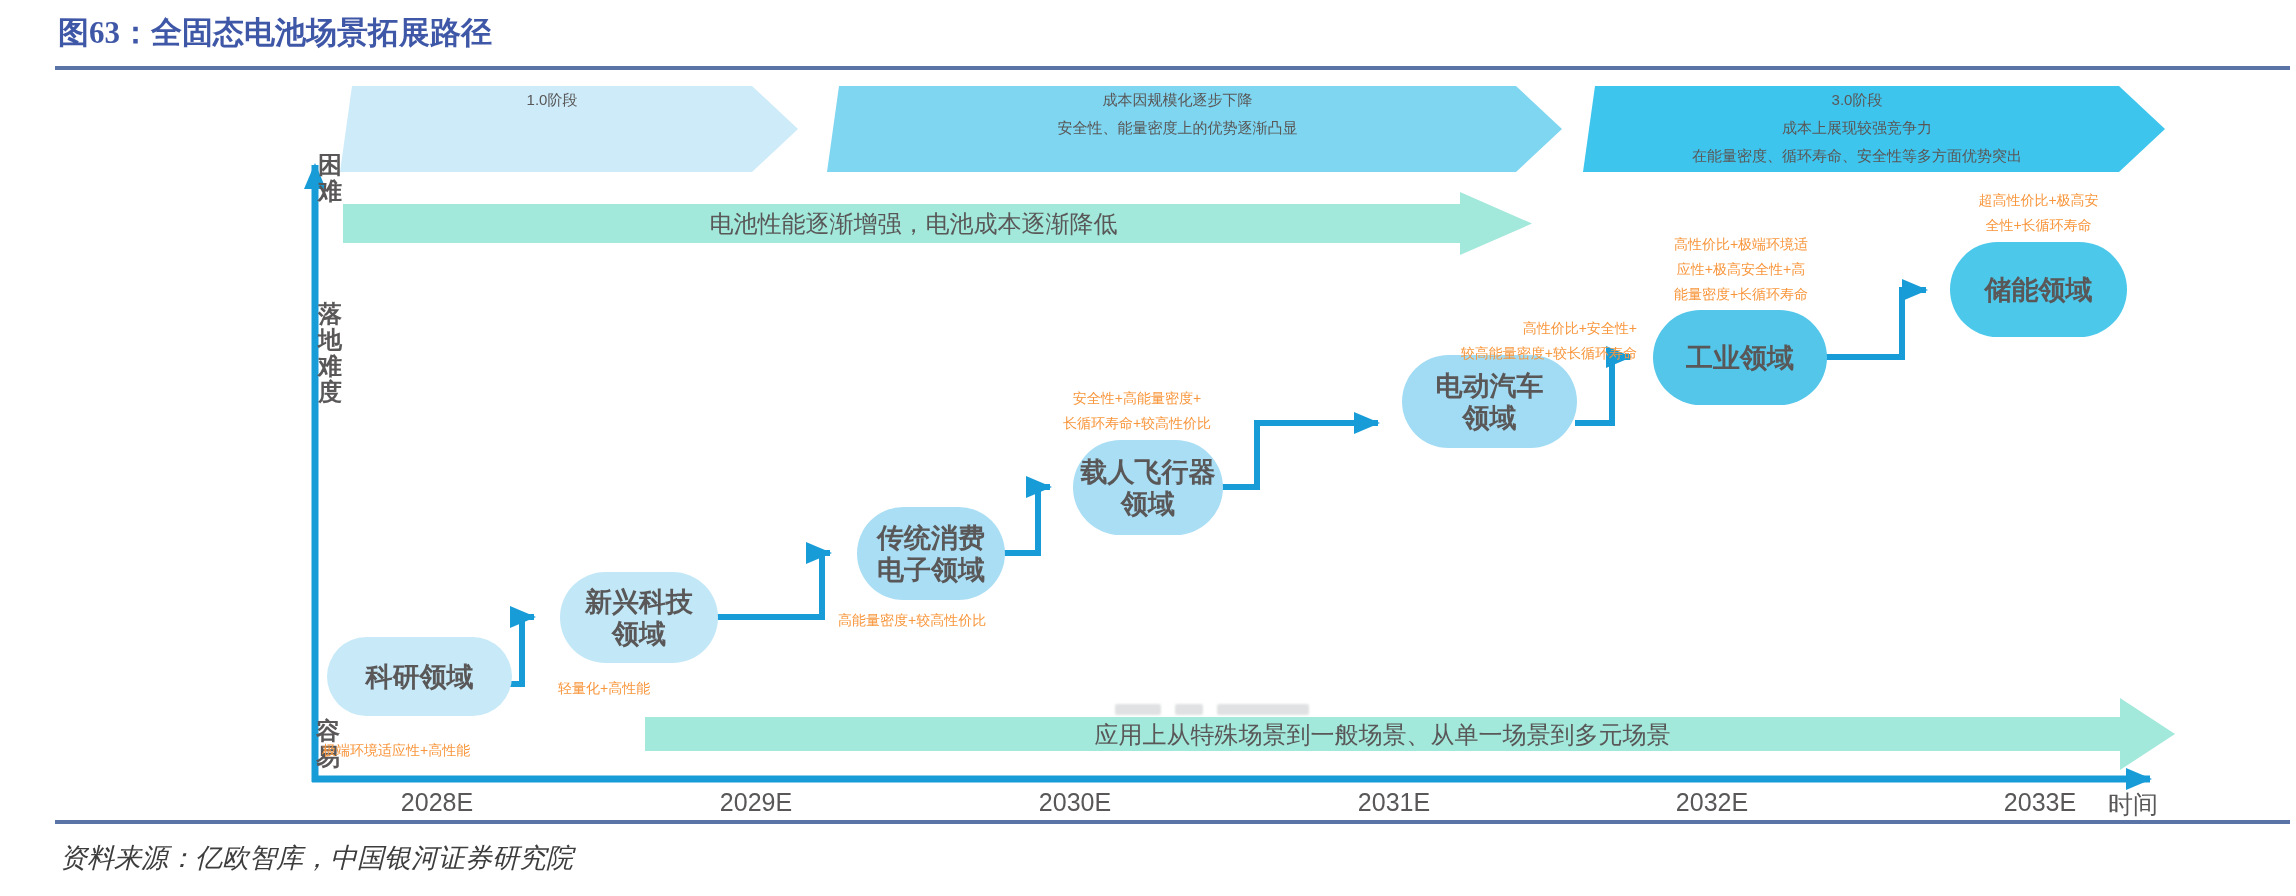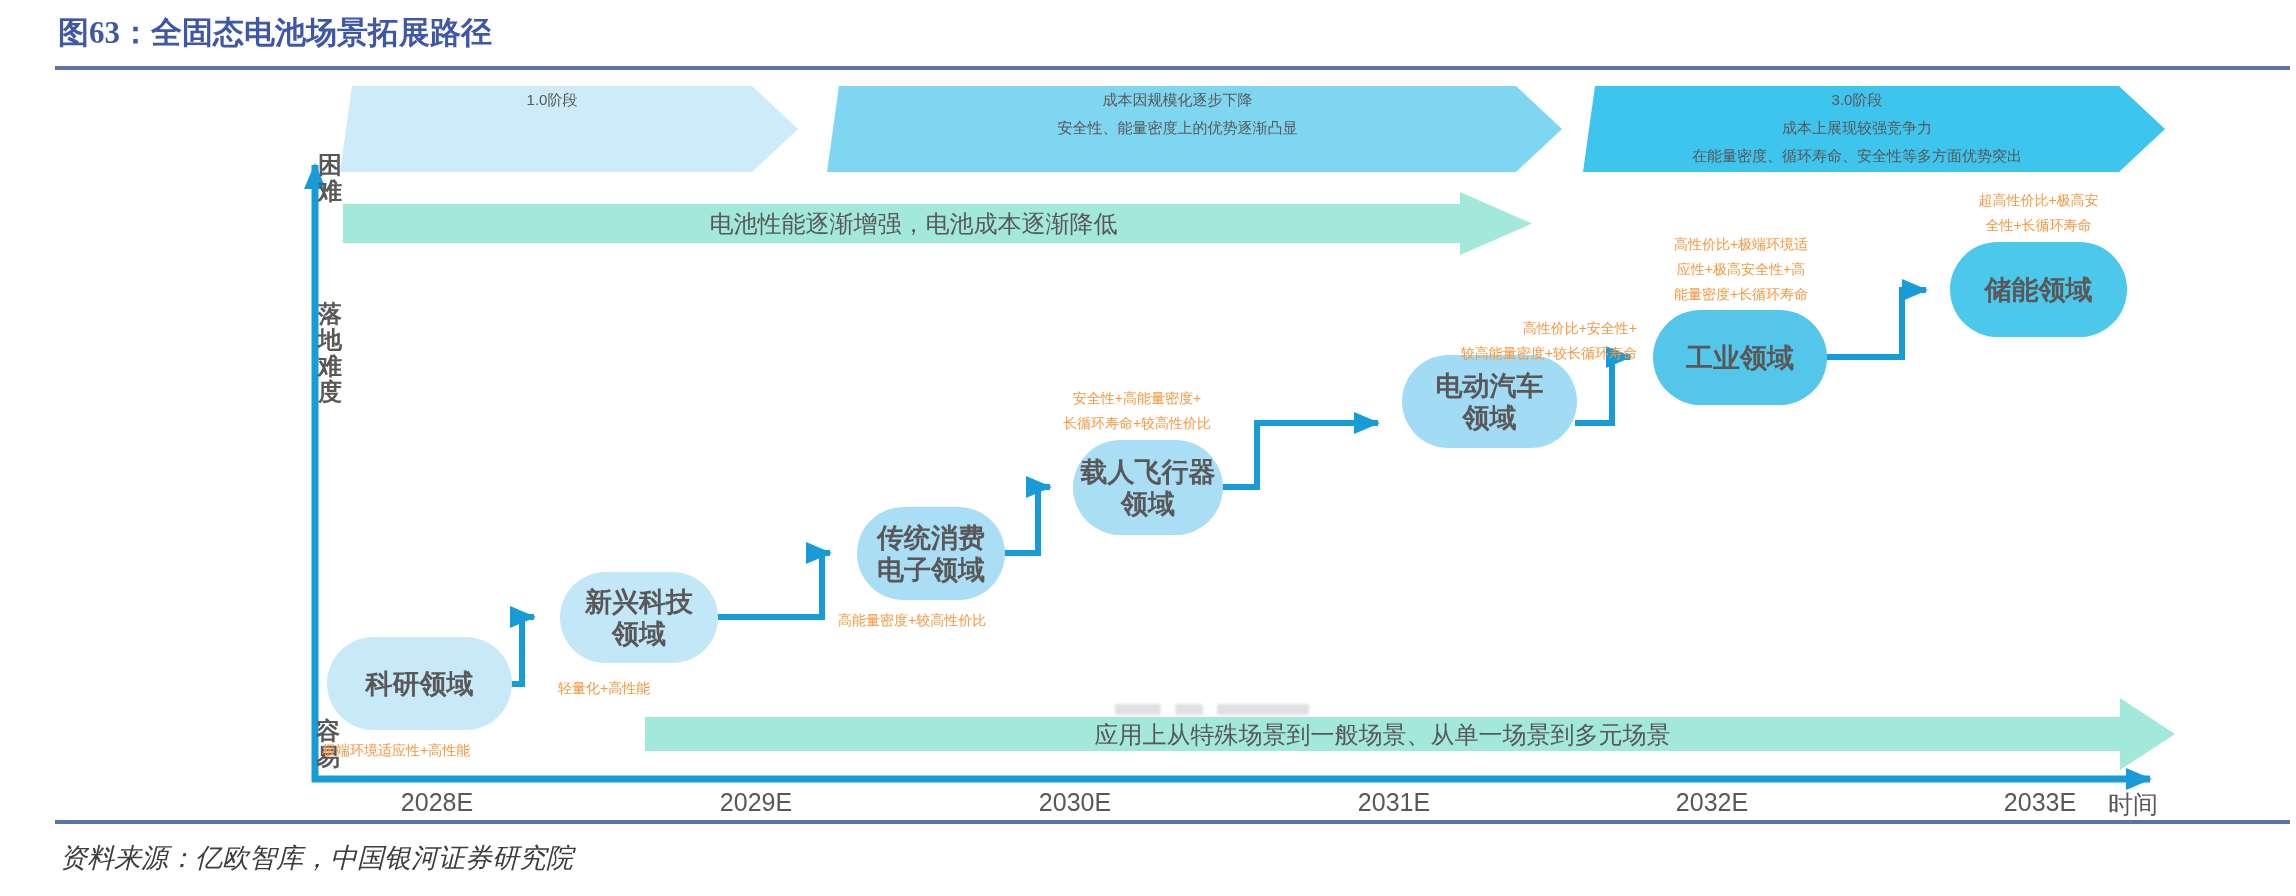--- a/index.html
+++ b/index.html
@@ -89,21 +89,21 @@
     <polyline points="1221,487 1257,487 1257,423 1378,423" marker-end="url(#ah)"></polyline>
     <polyline points="1575,423 1612,423 1612,357 1630,357" marker-end="url(#ah)"></polyline>
     <polyline points="1826,357 1902,357 1902,290 1926,290" marker-end="url(#ah)"></polyline>
   </g>
 </svg>
 
 <div class="abs axis-label" style="left:283px;top:152px;">困难</div>
 <div class="abs axis-label" style="left:283px;top:301px;">落地难度</div>
 <div class="abs axis-label" style="left:281px;top:718px;">容易</div>
 
-<div class="abs bubble" style="left:327px;top:637px;width:185px;height:93px;background:var(--bubble1);">科研领域</div>
+<div class="abs bubble" style="left:327px;top:637px;width:185px;height:79px;background:var(--bubble1);">科研领域</div>
 <div class="abs bubble" style="left:560px;top:572px;width:158px;height:91px;background:var(--bubble2);">新兴科技
 领域</div>
 <div class="abs bubble" style="left:857px;top:507px;width:148px;height:93px;background:var(--bubble3);">传统消费
 电子领域</div>
 <div class="abs bubble" style="left:1073px;top:440px;width:150px;height:95px;background:var(--bubble4);">载人飞行器
 领域</div>
 <div class="abs bubble" style="left:1402px;top:355px;width:175px;height:93px;background:var(--bubble5);">电动汽车
 领域</div>
 <div class="abs bubble" style="left:1653px;top:310px;width:174px;height:95px;background:var(--bubble6);">工业领域</div>
 <div class="abs bubble" style="left:1950px;top:242px;width:177px;height:95px;background:var(--bubble7);">储能领域</div>

